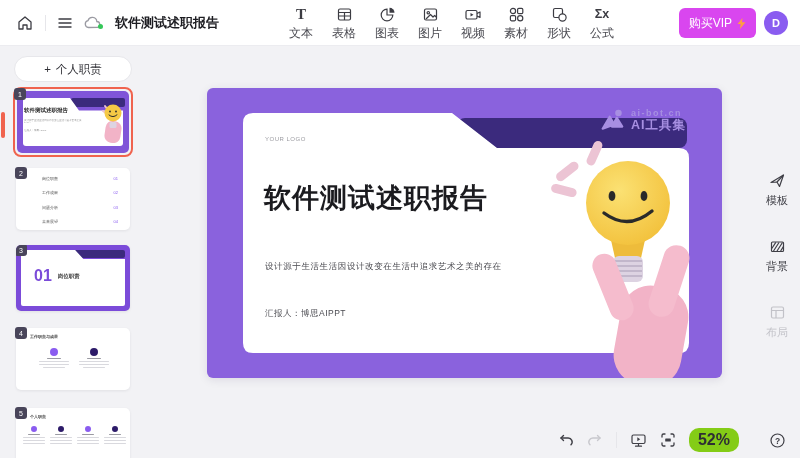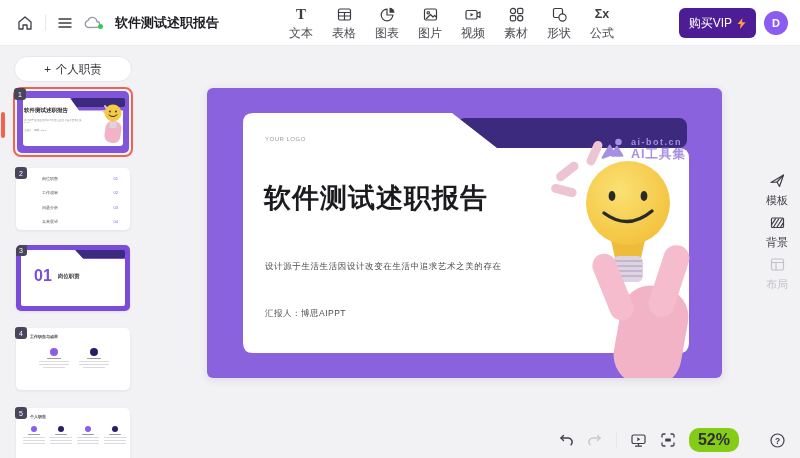--- a/index.html
+++ b/index.html
@@ -20,21 +20,21 @@
   .tool { width:34px; display:flex; flex-direction:column; align-items:center; cursor:pointer; }
   .tool .t-icon { height:18px; display:flex; align-items:center; justify-content:center; color:#3c3c43; }
   .tool .t-label { font-size:12px; color:#4b4b52; margin-top:2px; white-space:nowrap; }
   .glyph-T { font-size:15px; font-weight:bold; color:#3c3c43; font-family:"Liberation Serif", serif; }
   .glyph-sigma { font-size:12.5px; font-weight:bold; color:#3c3c43; }
 
   .tb-right { position:absolute; right:12px; top:8px; display:flex; align-items:center; gap:8px; }
   .btn { height:30px; border-radius:6px; display:flex; align-items:center; gap:5px; padding:0 12px; font-size:12px; cursor:pointer; }
   .btn-present { background:#fff; border:1px solid #e4e4e8; color:#2e2e34; }
   .btn-download { background:#f0634d; color:#fff; border:none; padding:0 14px; }
-  .btn-vip { background:#4c1d95; color:#fff; border:none; padding:0 10px; }
+  .btn-vip { background:#d946ef; color:#fff; border:none; padding:0 10px; }
   .avatar { width:24px; height:24px; border-radius:50%; background:#8a5cf0; color:#fff; font-size:11px; font-weight:bold; display:flex; align-items:center; justify-content:center; cursor:pointer; }
 
   
   .sidebar { position:absolute; left:0; top:46px; width:150px; height:412px; }
   .new-slide-btn { position:absolute; left:14px; top:10px; width:118px; height:26px; background:#fff; border:1px solid #e7e7eb; border-radius:14px; display:flex; align-items:center; justify-content:center; gap:5px; font-size:11.5px; color:#2e2e34; cursor:pointer; }
   .scroll-indicator { position:absolute; left:1px; top:66px; width:4px; height:26px; border-radius:2px; background:#f0634e; }
 
   .thumb { position:absolute; left:16px; width:114px; background:#fff; border-radius:5px; box-shadow:0 1px 3px rgba(20,20,40,.08); cursor:pointer; }
   .badge { position:absolute; left:-1px; top:-1px; width:12px; height:12px; background:#49455a; color:#fff; font-size:7px; border-radius:3px; display:flex; align-items:center; justify-content:center; z-index:3; }
 
@@ -69,27 +69,27 @@
   .cap-bar.dark { background:#9a9aa2; }
   .donut-group { position:absolute; display:flex; flex-direction:column; align-items:center; }
 
   
   .slide { position:absolute; left:207px; top:88px; width:515px; height:290px; background:#8a62dd; border-radius:6px; overflow:hidden; box-shadow:0 2px 10px rgba(30,20,70,.10); }
   .slide-art { position:absolute; inset:0; }
   .slide-logo { position:absolute; left:58px; top:48px; font-size:6px; letter-spacing:.5px; color:#9b9ba1; }
   .slide-title { position:absolute; left:57px; top:92px; font-size:27px; font-weight:bold; color:#1b1b1f; letter-spacing:1px; }
   .slide-sub { position:absolute; left:58px; top:173px; font-size:8.5px; color:#4a4a50; letter-spacing:.6px; }
   .slide-presenter { position:absolute; left:58px; top:220px; font-size:8.5px; color:#4a4a50; letter-spacing:.5px; }
-  .watermark { position:absolute; right:36px; top:47px; height:28px; display:flex; align-items:center; gap:6px; color:#a78fe2; }
+  .watermark { position:absolute; right:36px; top:18px; height:28px; display:flex; align-items:center; gap:6px; color:#a78fe2; }
   .wm-text { display:flex; flex-direction:column; align-items:flex-start; line-height:1; }
   .wm-line1 { font-size:9px; font-weight:bold; letter-spacing:1.5px; }
   .wm-line2 { font-size:12.5px; font-weight:bold; letter-spacing:1px; margin-top:1px; }
 
   
-  .rightbar { position:absolute; right:0; top:46px; width:46px; height:412px; display:flex; flex-direction:column; align-items:center; padding-top:126px; gap:6px; }
+  .rightbar { position:absolute; right:0; top:46px; width:46px; height:412px; display:flex; flex-direction:column; align-items:center; padding-top:126px; gap:30px; }
   .rb-item { display:flex; flex-direction:column; align-items:center; gap:4px; cursor:pointer; }
   .rb-label { font-size:11px; color:#3f3f46; }
   .rb-item.disabled .rb-label { color:#c2c2c8; }
 
   
   .bottombar { position:absolute; right:14px; bottom:6px; display:flex; align-items:center; gap:13px; }
   .bb-icon { display:flex; align-items:center; justify-content:center; cursor:pointer; }
   .zoom-pill { background:#84cc16; border-radius:10px; padding:3px 9px; font-size:16px; font-weight:bold; color:#2e2e34; cursor:pointer; }
   .bb-gap { width:4px; }
 </style>

